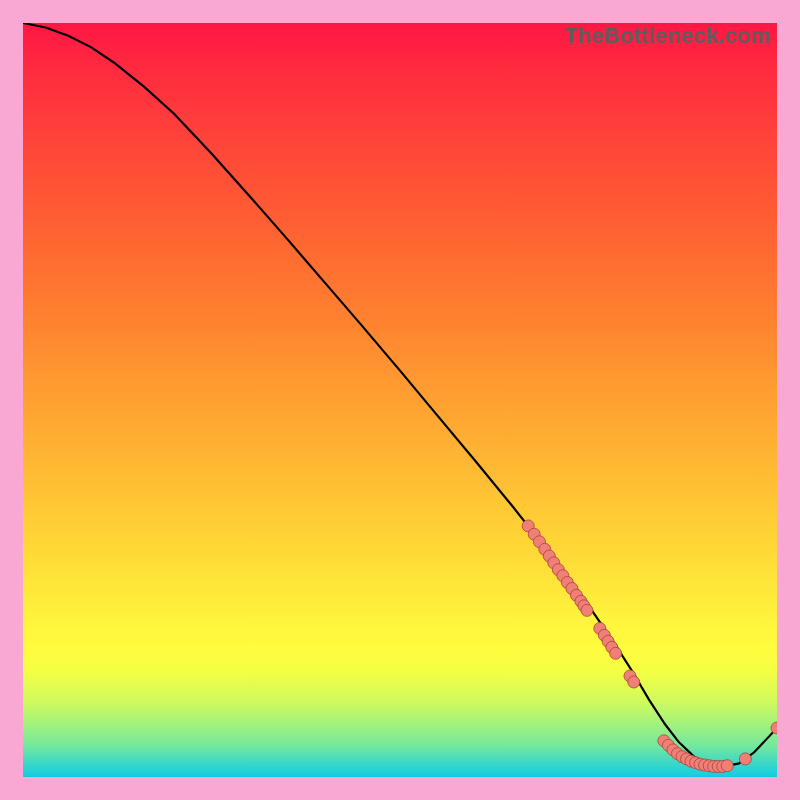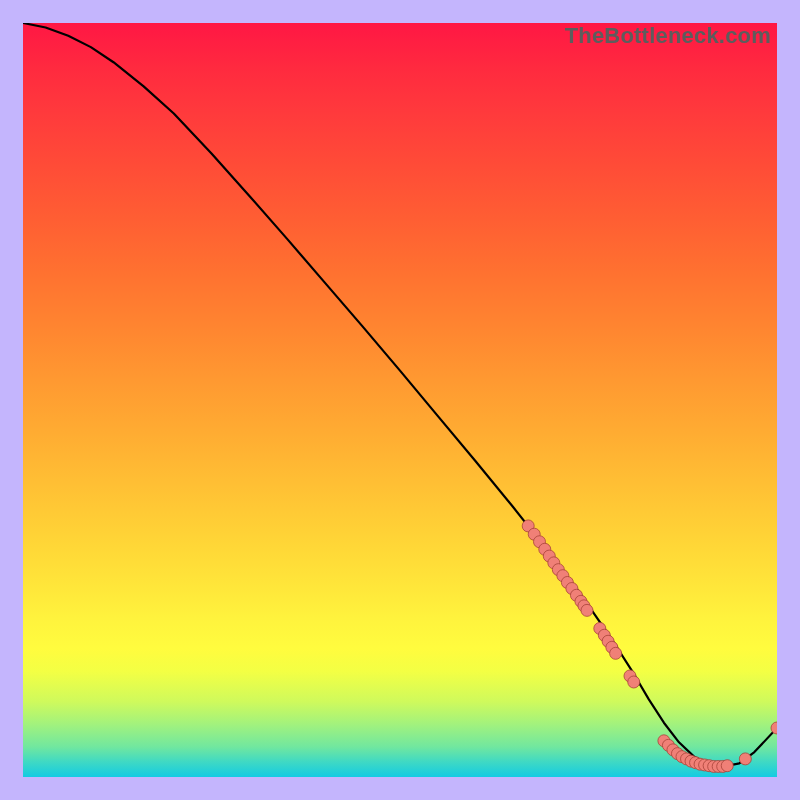--- a/index.html
+++ b/index.html
@@ -9,21 +9,21 @@
     height: 800px;
     background: #000;
     overflow: hidden;
   }
   .frame {
     position: absolute;
     left: 0;
     top: 0;
     width: 800px;
     height: 800px;
-    background: #c4b5fd;
+    background: #f9a8d4;
   }
   .plot-wrap {
     position: absolute;
     left: 23px;
     top: 23px;
     width: 754px;
     height: 754px;
     overflow: hidden;
   }
   .gradient {

